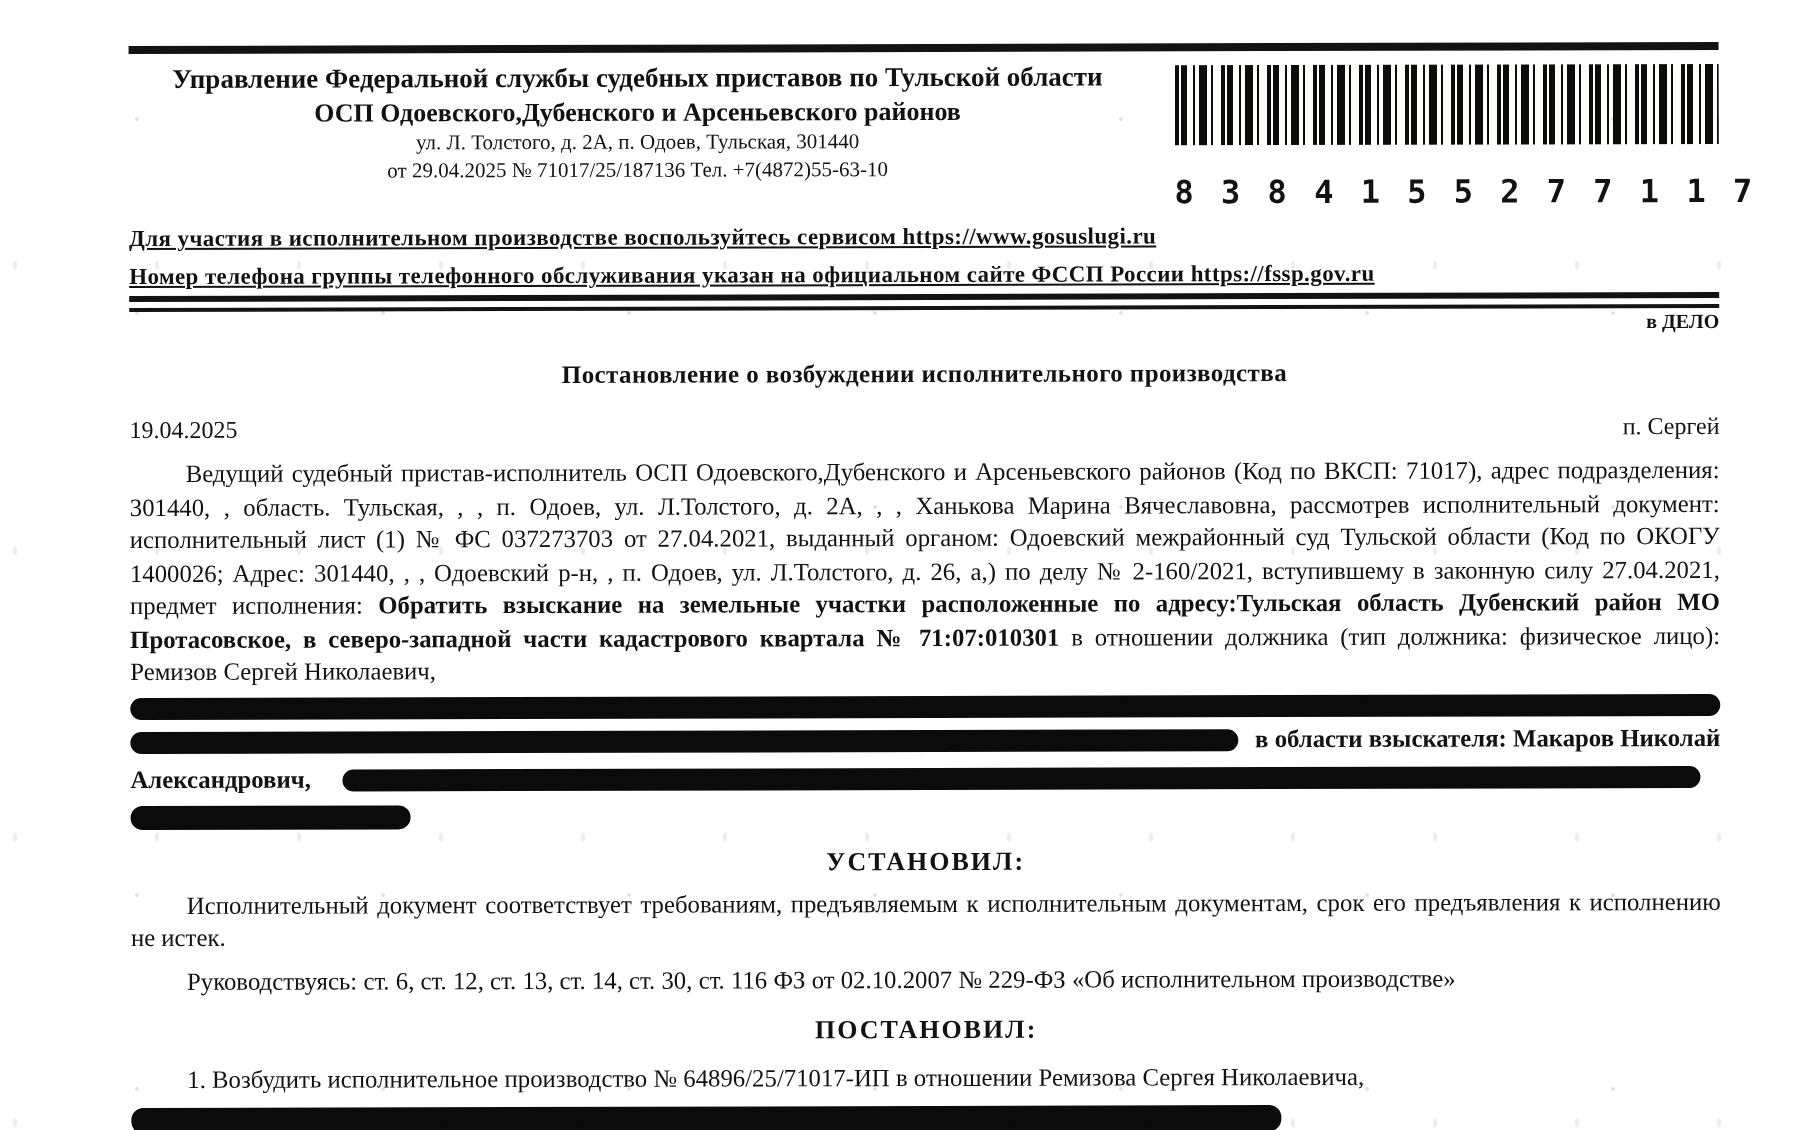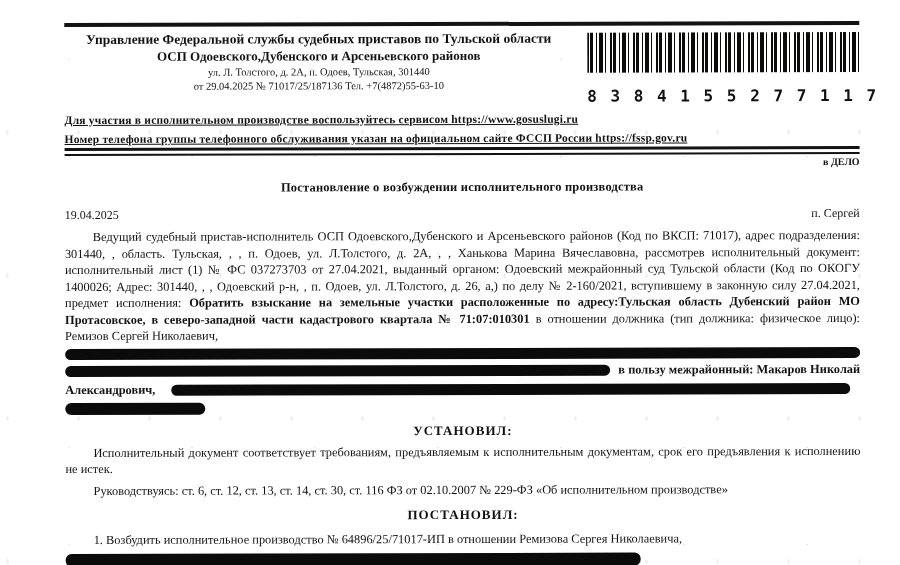--- a/index.html
+++ b/index.html
@@ -109,21 +109,21 @@
       <span>19.04.2025</span>
       <span>п. Сергей</span>
     </div>
 
     <p class="para para1"><span>Ведущий судебный пристав-исполнитель ОСП Одоевского,Дубенского и Арсеньевского районов (Код по ВКСП: 71017), адрес подразделения: 301440, , область. Тульская, , , п. Одоев, ул. Л.Толстого, д. 2А, , , Ханькова Марина Вячеславовна, рассмотрев исполнительный документ: исполнительный лист (1) № ФС 037273703 от 27.04.2021, выданный органом: Одоевский межрайонный суд Тульской области (Код по ОКОГУ 1400026; Адрес: 301440, , , Одоевский р-н, , п. Одоев, ул. Л.Толстого, д. 26, а,) по делу № 2-160/2021, вступившему в законную силу 27.04.2021, предмет исполнения: </span><span class="bold">Обратить взыскание на земельные участки расположенные по адресу:Тульская область Дубенский район МО Протасовское, в северо-западной части кадастрового квартала № 71:07:010301</span><span> в отношении должника (тип должника: физическое лицо): Ремизов Сергей Николаевич,</span></p>
 
     <div class="bar bar-full"></div>
 
     <div class="redact-row rowB">
       <div class="bar"></div>
-      <span class="txt">в пользу межрайонный: Макаров Николай</span>
+      <span class="txt">в области взыскателя: Макаров Николай</span>
     </div>
 
     <div class="redact-row rowC">
       <span class="txt bold">Александрович,</span>
       <div class="bar"></div>
     </div>
 
     <div class="bar bar-short"></div>
 
     <div class="heading">УСТАНОВИЛ:</div>

